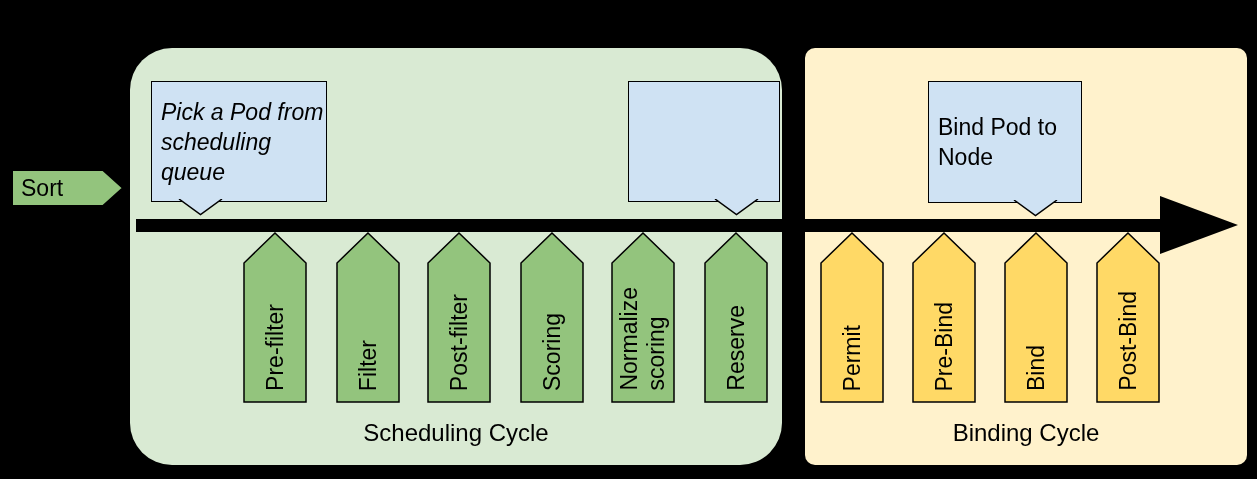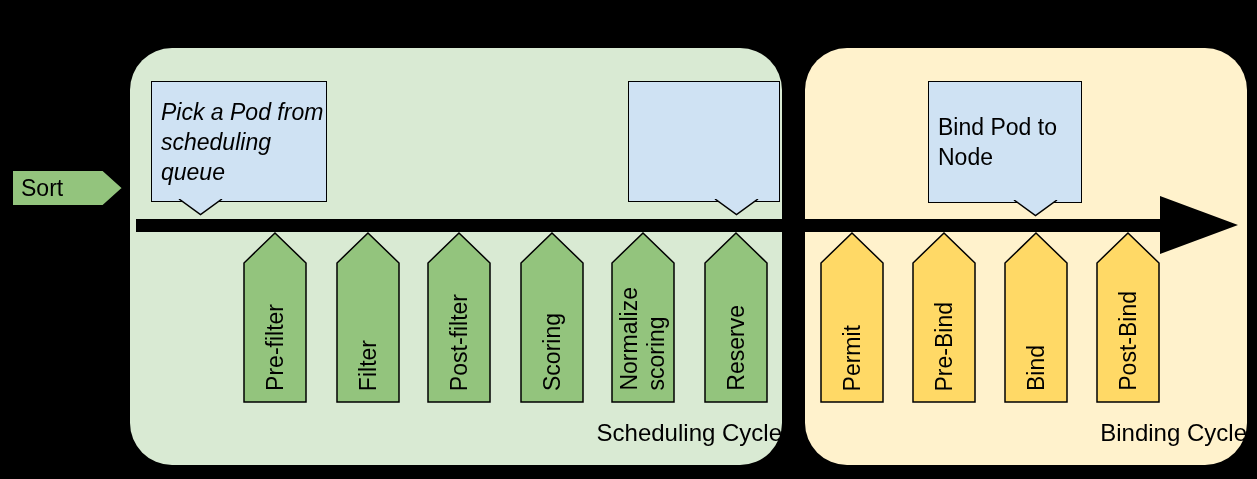--- a/index.html
+++ b/index.html
@@ -5,23 +5,23 @@
   html, body { margin: 0; padding: 0; background: #000; }
   body { width: 1257px; height: 479px; overflow: hidden; position: relative;
          font-family: "Liberation Sans", "DejaVu Sans", sans-serif; color: #000; }
 
   .canvas { position: absolute; left: 0; top: 0; width: 1257px; height: 479px;
             background: var(--c-background, #000); }
 
   
   .panel { position: absolute; top: 48px; height: 417px; border-radius: 42px; z-index: 1; }
   .panel.scheduling { left: 130px; width: 652px; background: var(--c-schedulingPanel); }
-  .panel.binding    { left: 805px; width: 442px; background: var(--c-bindingPanel); }
+  .panel.binding    { left: 805px; width: 442px; background: var(--c-bindingPanel); border-radius: 10px; }
   .cycle-title { position: absolute; left: 0; right: 0; bottom: 18px;
-                 text-align: right; font-size: 24px; line-height: 28px; }
+                 text-align: center; font-size: 24px; line-height: 28px; }
 
   
   .sort-arrow { position: absolute; left: 11px; top: 135px; width: 113px; height: 38px; z-index: 5; margin-top: 34px; }
   .sort-arrow svg { position: absolute; left: 0; top: 0; }
   .sort-arrow svg polygon { fill: var(--c-schedulingArrow); stroke: var(--c-outline); stroke-width: 2; }
   .sort-label { position: absolute; left: 10px; top: 0; height: 38px; display: flex;
                 align-items: center; font-size: 23px; }
 
   
   .flow-shaft { position: absolute; left: 136px; top: 219px; width: 1024px; height: 13px;

